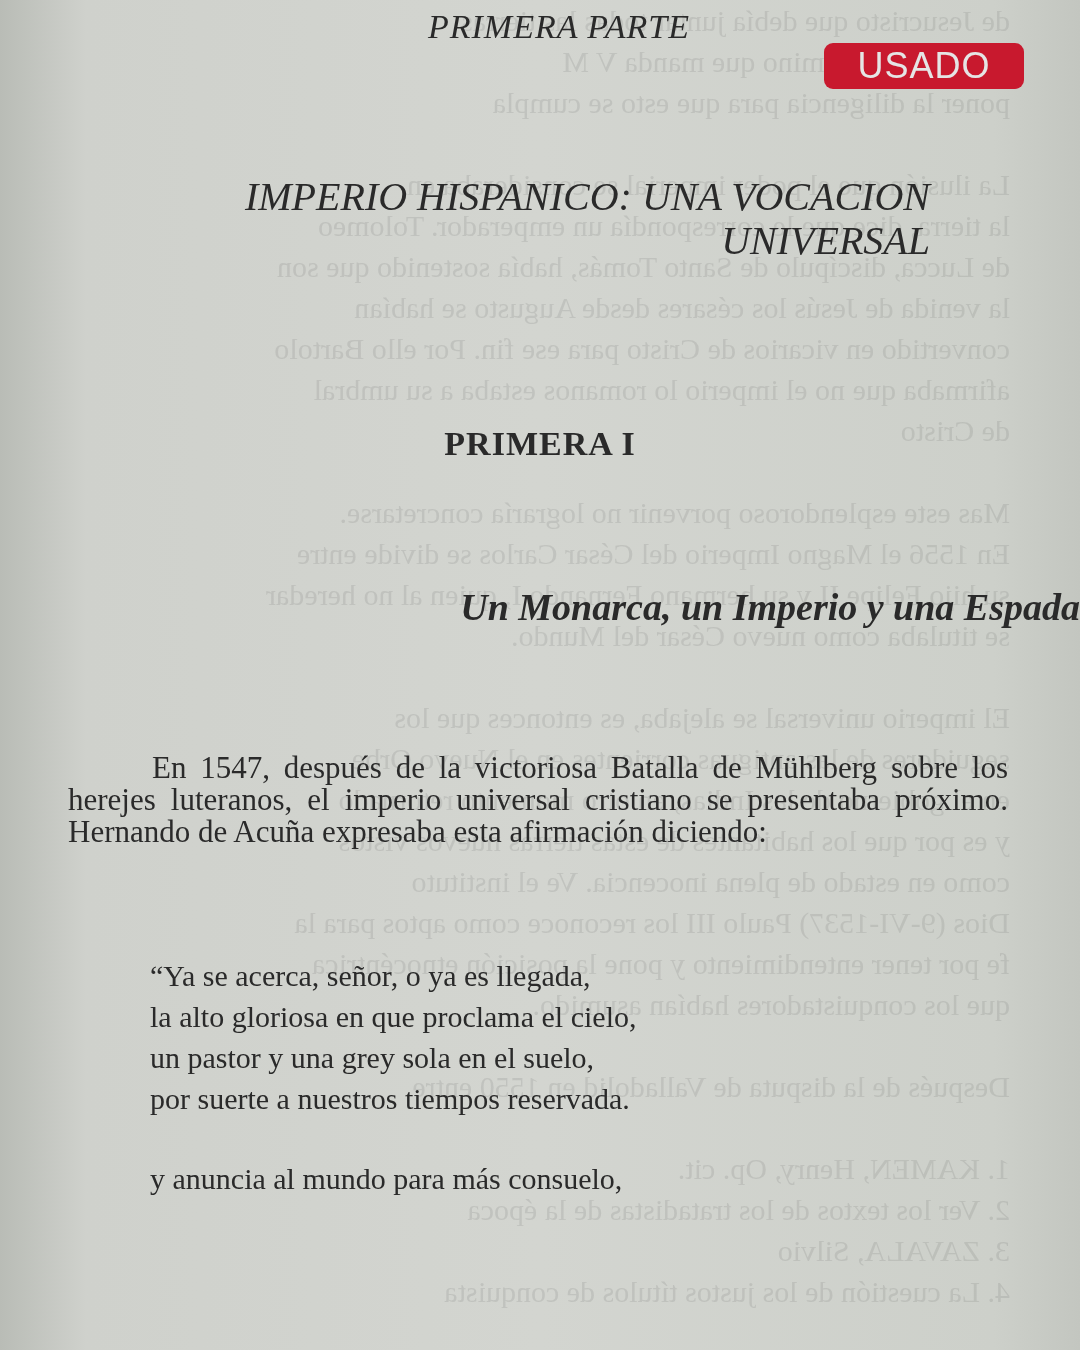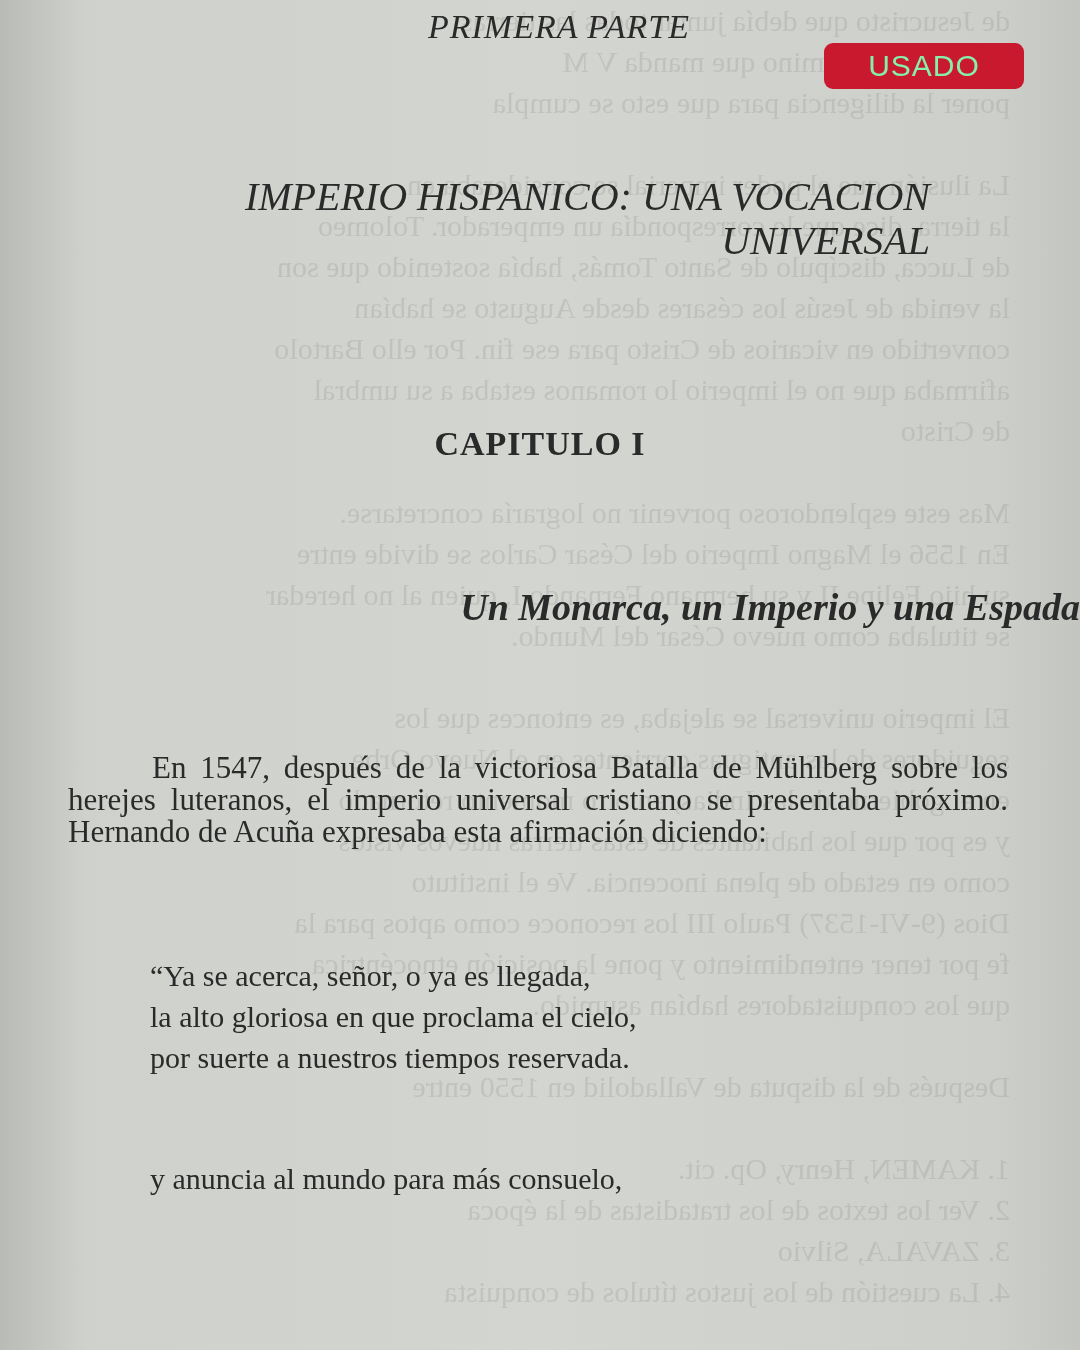--- a/index.html
+++ b/index.html
@@ -1,21 +1,21 @@
 <!DOCTYPE html>
 <html><head>
 <meta charset="utf-8">
 <style>
 html,body{margin:0;padding:0;}
 body{width:1080px;height:1350px;overflow:hidden;background:#c9cbc6;position:relative;font-family:"Liberation Serif","DejaVu Serif",serif;color:#2a2a2a;}
 .page{position:absolute;inset:0;background:linear-gradient(90deg,#b9bcb6 0%,#cfd1cc 8%,#d3d5d0 50%,#cdd0ca 92%,#c3c6c0 100%);}
 .ghost{position:absolute;left:60px;right:70px;color:rgba(80,80,80,0.13);font-size:30px;line-height:41px;transform:scaleX(-1);white-space:nowrap;overflow:hidden;}
 .abs{position:absolute;}
 .part{top:8px;left:392px;font-size:34px;font-style:italic;letter-spacing:1px;margin-left:36px;}
-.badge{top:43px;left:824px;width:200px;height:46px;background:#c8192e;border-radius:9px;color:#86efac;font-family:"Liberation Sans",sans-serif;font-size:30px;line-height:46px;text-align:center;letter-spacing:1px;}
+.badge{top:43px;left:824px;width:200px;height:46px;background:#c8192e;border-radius:9px;color:#e5e5e5;font-family:"Liberation Sans",sans-serif;font-size:36px;line-height:46px;text-align:center;letter-spacing:1px;}
 .title{top:175px;left:150px;width:780px;text-align:right;font-size:40px;font-style:italic;line-height:44px;}
 .chapter{top:425px;left:0;width:1080px;text-align:center;font-size:34px;font-weight:bold;letter-spacing:1px;}
 .subtitle{top:585px;left:0;width:1080px;text-align:right;font-size:38px;font-style:italic;font-weight:bold;}
 .para{top:752px;left:68px;width:940px;font-size:31px;line-height:32px;text-align:justify;}
 .para .first{text-indent:84px;}
 .verse{left:150px;font-size:30px;line-height:41px;}
 .v1{top:955px;}
 .v2{top:1158px;}
 .line{display:block;white-space:nowrap;}
 </style>
@@ -27,29 +27,30 @@
 <div class="ghost" style="top:0;height:1350px;">
 de Jesucristo que debía juntar todas las tierras<br>el reino V es camino que manda V M<br>poner la diligencia para que esto se cumpla<br><br>La ilusión que el poder imperial se consideraba en<br>la tierra, dice que le correspondía un emperador. Tolomeo<br>de Lucca, discípulo de Santo Tomás, había sostenido que son<br>la venida de Jesús los césares desde Augusto se habían<br>convertido en vicarios de Cristo para ese fin. Por ello Bartolo<br>afirmaba que no el imperio lo romanos estaba a su umbral<br>de Cristo<br><br>Mas este esplendoroso porvenir no lograría concretarse.<br>En 1556 el Magno Imperio del César Carlos se divide entre<br>su hijo Felipe II y su hermano Fernando I, quien al no heredar<br>se titulaba como nuevo César del Mundo.<br><br>El imperio universal se alejaba, es entonces que los<br>seguidores de las antiguas corrientes en el Nuevo Orbe<br>en el gobierno de las Indias, en otro momento retornado<br>y es por que los habitantes de estas tierras nuevos vistos<br>como en estado de plena inocencia. Ve el instituto<br>Dios (9-VI-1537) Paulo III los reconoce como aptos para la<br>fe por tener entendimiento y pone la posición etnocéntrica<br>que los conquistadores habían asumido.<br><br>Después de la disputa de Valladolid en 1550 entre<br><br>1. KAMEN, Henry, Op. cit.<br>2. Ver los textos de los tratadistas de la época<br>3. ZAVALA, Silvio<br>4. La cuestión de los justos títulos de conquista
 </div>
 
 <div class="abs part">PRIMERA PARTE</div>
 
 <div class="abs badge">USADO</div>
 
 <div class="abs title">IMPERIO HISPANICO: UNA VOCACION UNIVERSAL</div>
 
-<div class="abs chapter">CAPITULO I</div>
+<div class="abs chapter">PRIMERA I</div>
 
 <div class="abs subtitle">Un Monarca, un Imperio y una Espada</div>
 
 <div class="abs para">
   <div class="first">En 1547, después de la victoriosa Batalla de Mühlberg sobre los herejes luteranos, el imperio universal cristiano se presentaba próximo. Hernando de Acuña expresaba esta afirmación diciendo:</div>
 </div>
 
 <div class="abs verse v1">
   <span class="line">“Ya se acerca, señor, o ya es llegada,</span>
   <span class="line">la alto gloriosa en que proclama el cielo,</span>
+  <span class="line">un pastor y una grey sola en el suelo,</span>
   <span class="line">por suerte a nuestros tiempos reservada.</span>
 </div>
 
 <div class="abs verse v2">
   <span class="line">y anuncia al mundo para más consuelo,</span>
 </div>
 
 </body></html>

